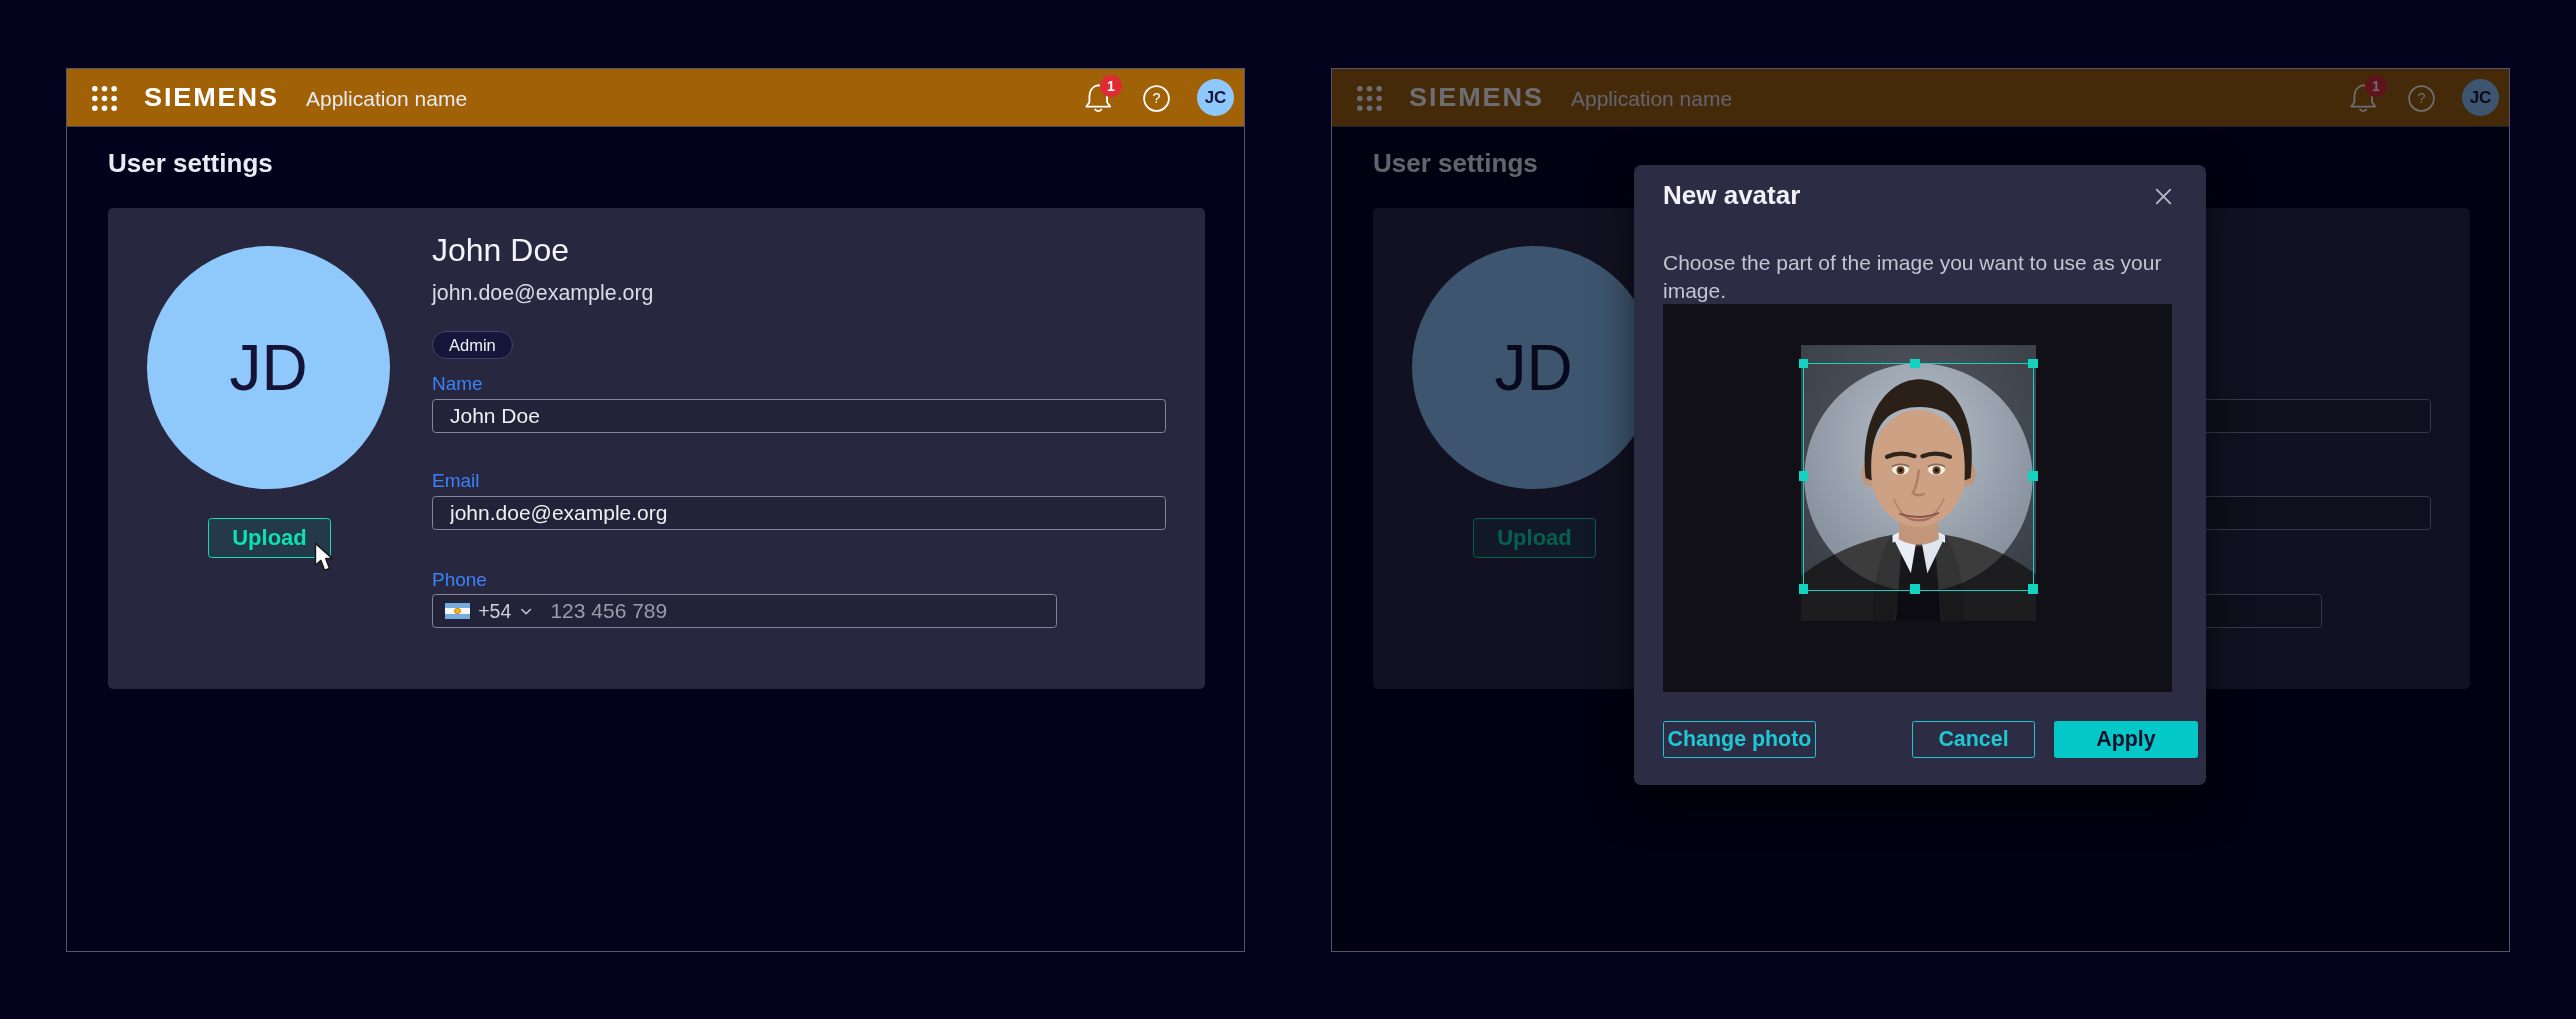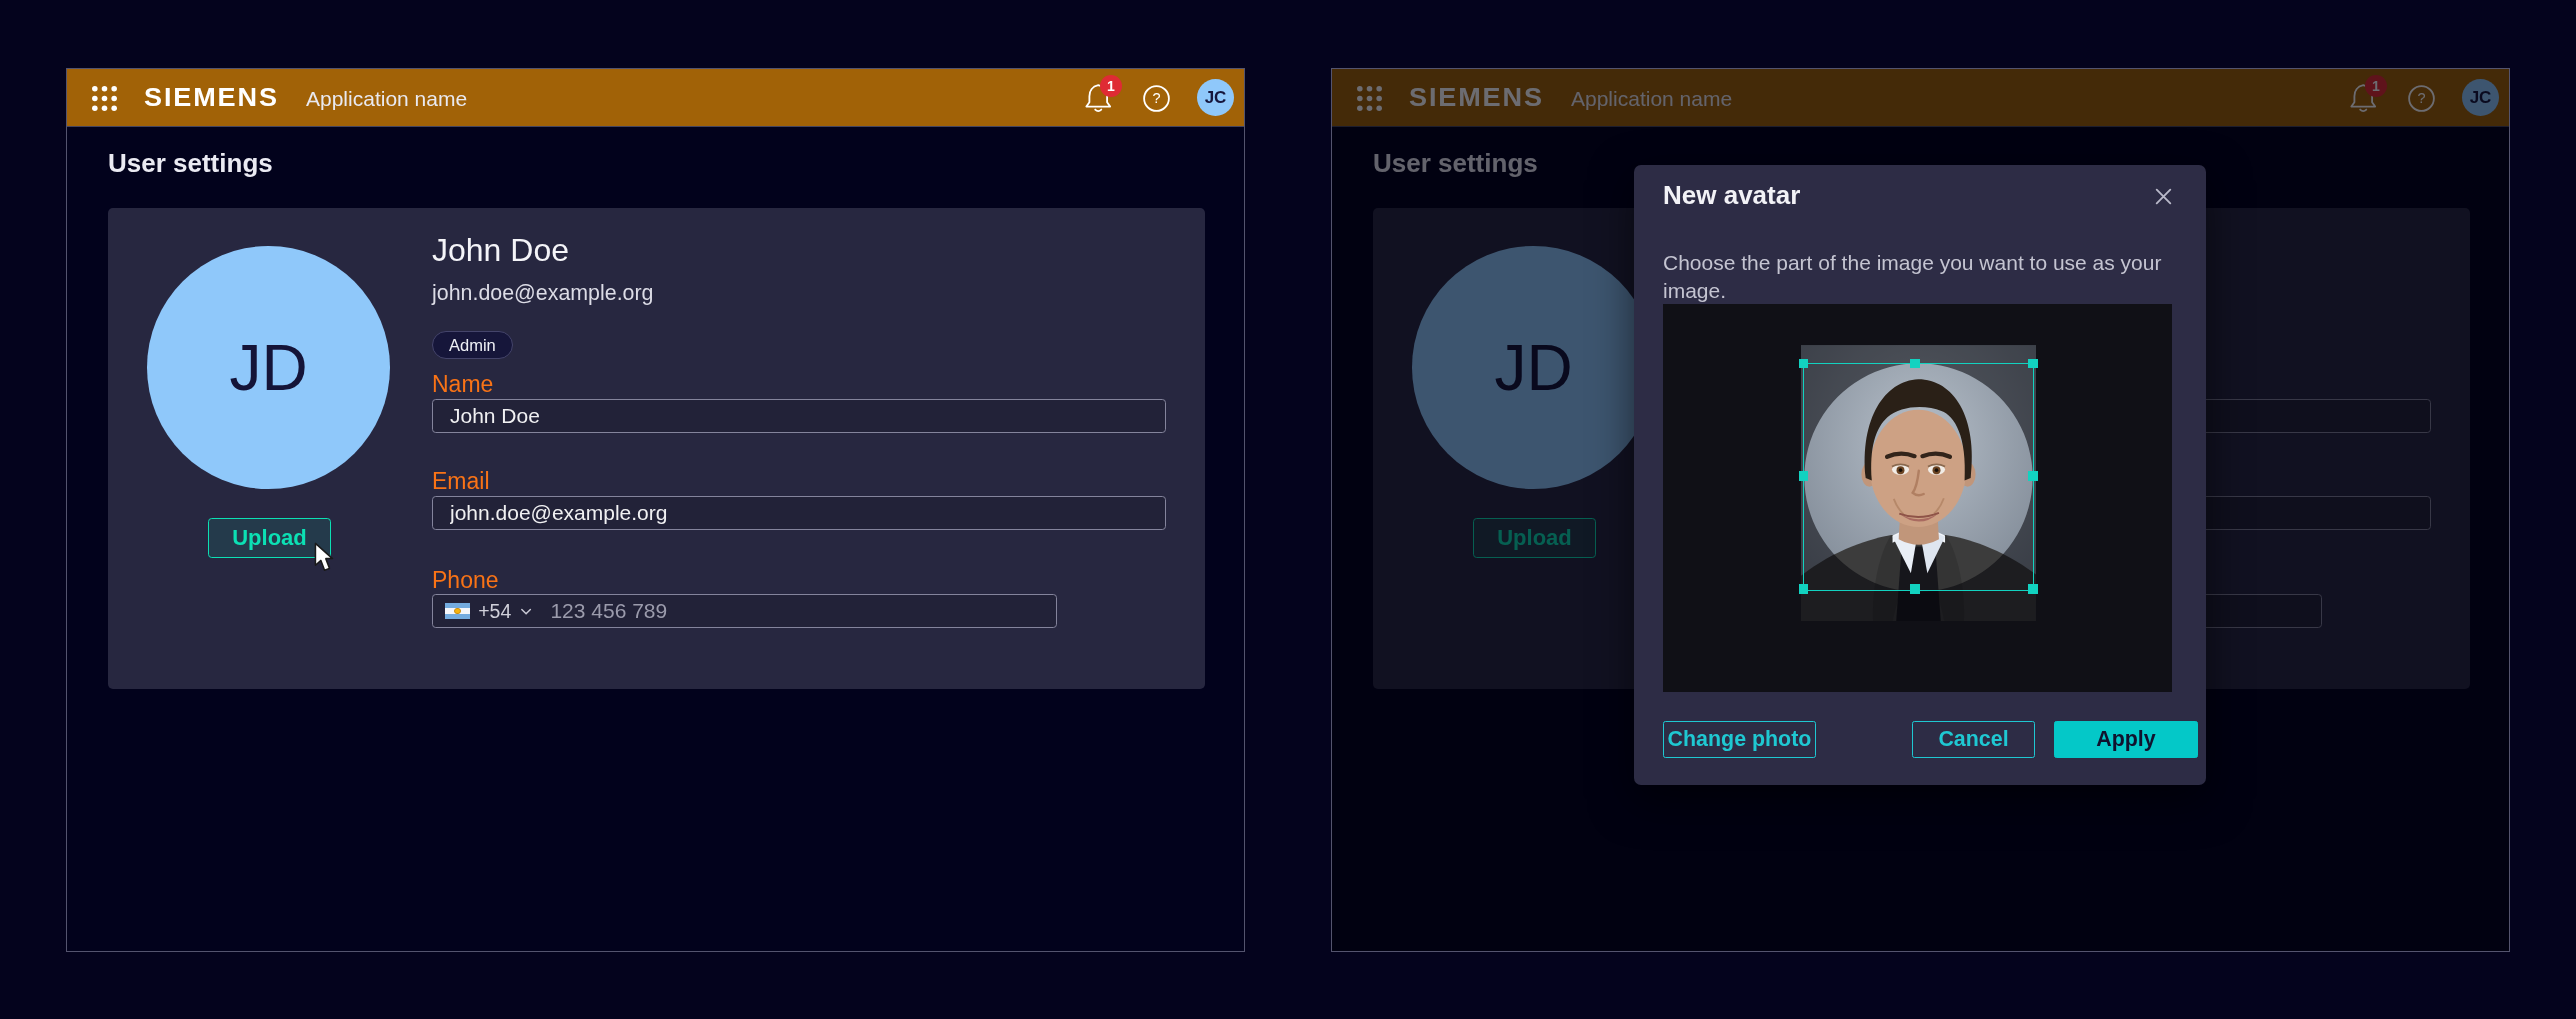--- a/index.html
+++ b/index.html
@@ -75,21 +75,21 @@
     display:flex;align-items:center;justify-content:center;
     font-family:"Liberation Sans", sans-serif;
   }
   .profile-name{position:absolute;left:324px;top:24.4px;font-size:32px;line-height:37px;color:#f4f4f8;}
   .profile-email{position:absolute;left:324px;top:72px;font-size:21.4px;line-height:27px;color:#dcdce6;}
   .role-badge{
     position:absolute;left:324px;top:105px;height:28px;border-radius:14px;
     background:#16163a;border:1.2px solid #44446a;color:#eef0f5;
     font-size:16.5px;display:inline-flex;align-items:center;padding:0 16px;margin-top:18px;
   }
-  .field-label{position:absolute;left:324px;font-size:23px;line-height:24.4px;color:#f97316;}
+  .field-label{position:absolute;left:324px;font-size:19px;line-height:24.4px;color:#3b82f6;}
   .lbl-name{top:164px;} .lbl-email{top:261px;} .lbl-phone{top:360px;}
   .field-input{
     position:absolute;left:324px;width:734px;height:34px;
     background:#222238;border:1.2px solid #84849c;border-radius:3.7px;
     color:#f0f0f2;font-size:21px;padding:0 17px;
     font-family:"Liberation Sans", sans-serif;outline:none;
   }
   .inp-name{top:191px;} .inp-email{top:288px;}
   .phone-field{
     position:absolute;left:324px;top:386px;width:625px;height:34px;

